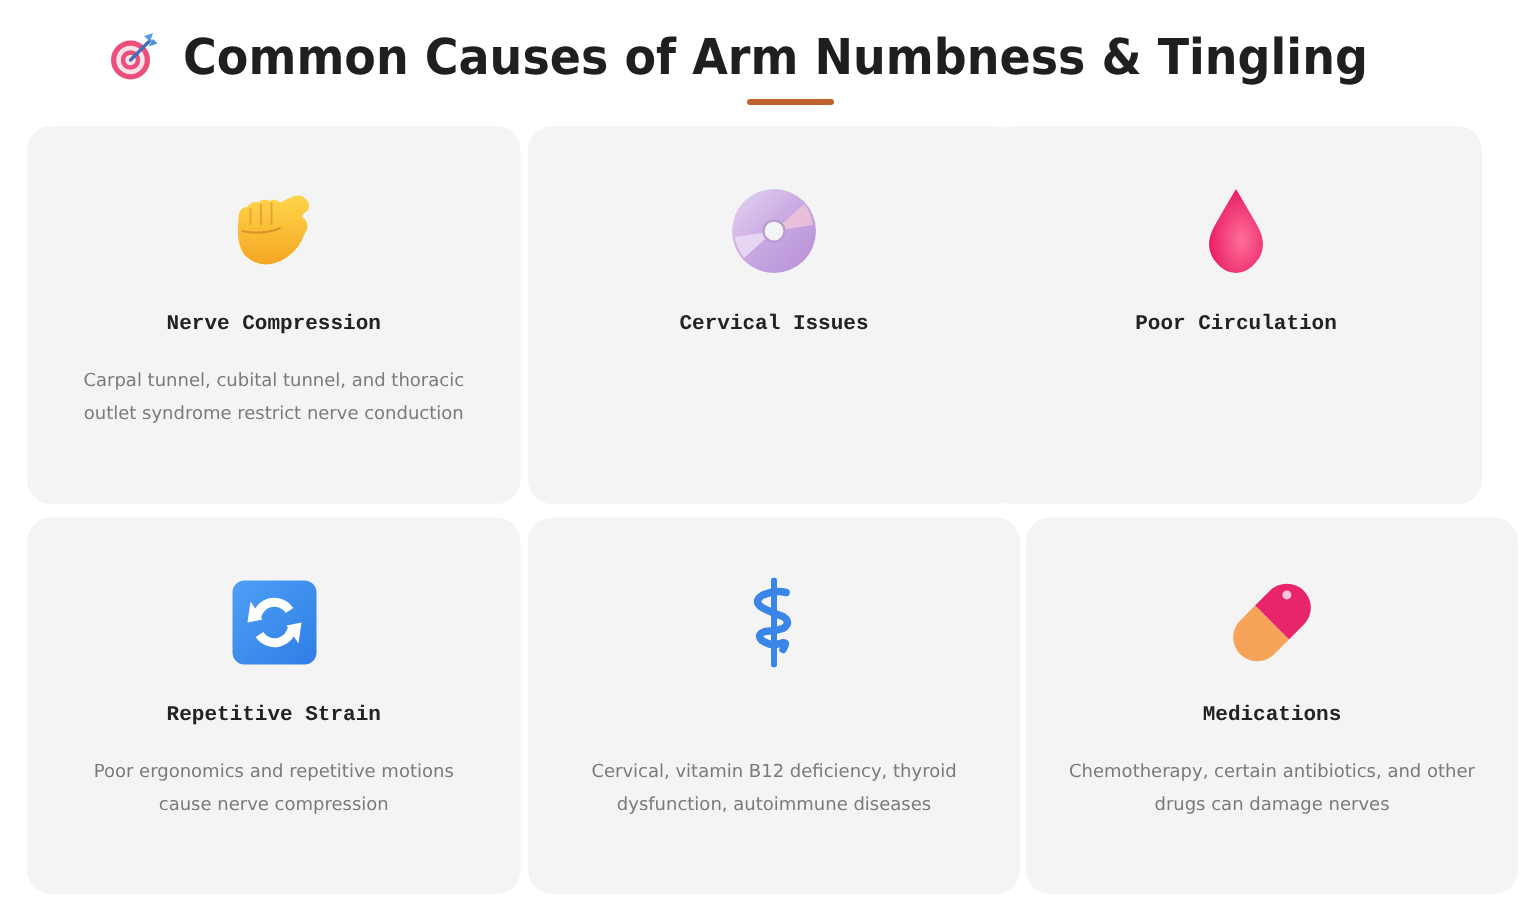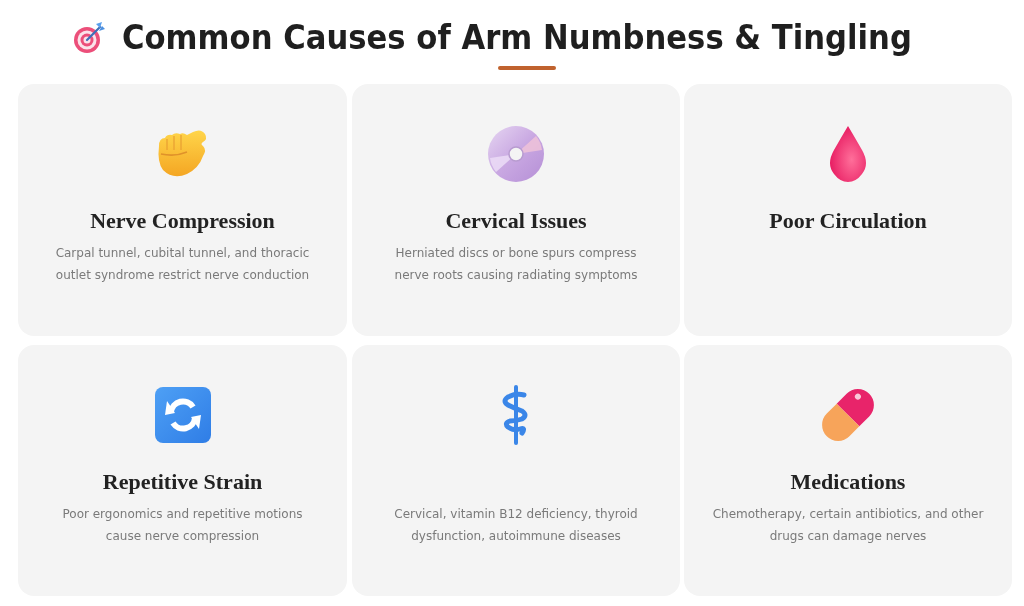--- a/index.html
+++ b/index.html
@@ -30,22 +30,22 @@
   .card {
     position: absolute; background: #f4f4f4; border-radius: 16px;
     box-sizing: border-box; text-align: center;
   }
   .card-icon {
     position: absolute; left: 50%; top: 38px; width: 64px; height: 64px;
     margin-left: -32px; display: flex; align-items: center; justify-content: center;
   }
   .card-title {
     position: absolute; left: 0; right: 0; top: 124px;
-    font-size: 22px; font-weight: 700; color: #222222;
-    font-family: Liberation Serif, serif;
+    font-size: 14px; font-weight: 700; color: #222222;
+    font-family: Liberation Mono, monospace;
   }
   .card-desc {
     position: absolute; left: 28px; right: 28px; top: 158px;
     font-size: 12px; line-height: 22px; color: #7a7a7a;
     font-family: "DejaVu Sans", sans-serif;
   }
 </style>
 </head>
 <body>
 
@@ -96,24 +96,23 @@
           </linearGradient>
         </defs>
       <circle cx="30" cy="30" r="28" fill="url(#gDisc)"></circle>
       <path d="M30 30 L50 12 A28 28 0 0 1 56 26 Z" fill="#f1c4d8" opacity="0.8"></path>
       <path d="M30 30 L10 48 A28 28 0 0 1 4 34 Z" fill="#ead9f5" opacity="0.9"></path>
       <circle cx="30" cy="30" r="7" fill="#f4f4f4"></circle>
       <circle cx="30" cy="30" r="7" fill="none" stroke="#b89bd0" stroke-width="1.5"></circle>
     </svg>
   </div>
   <div class="card-title">Cervical Issues</div>
-  <div class="card-desc">Herniated discs or bone spurs compress nerve roots causing radiating symptoms</div>
 </div>
 
-<div class="card" style="left:684px; top:84px; width:328px; height:252px;">
+<div class="card" style="left:660px; top:84px; width:328px; height:252px;">
   <div class="card-icon">
     <svg width="60" height="60" viewBox="0 0 60 60">
       <defs>
           <radialGradient id="gDrop" cx="0.6" cy="0.6" r="0.6">
             <stop offset="0" stop-color="#ff6f9a"></stop>
             <stop offset="1" stop-color="#e81e63"></stop>
           </radialGradient>
         </defs>
       <path d="M30 2 Q36 12 44 26 Q52 40 44 50 Q38 58 30 58 Q22 58 16 50 Q8 40 16 26 Q24 12 30 2 Z" fill="url(#gDrop)"></path>
     </svg>

